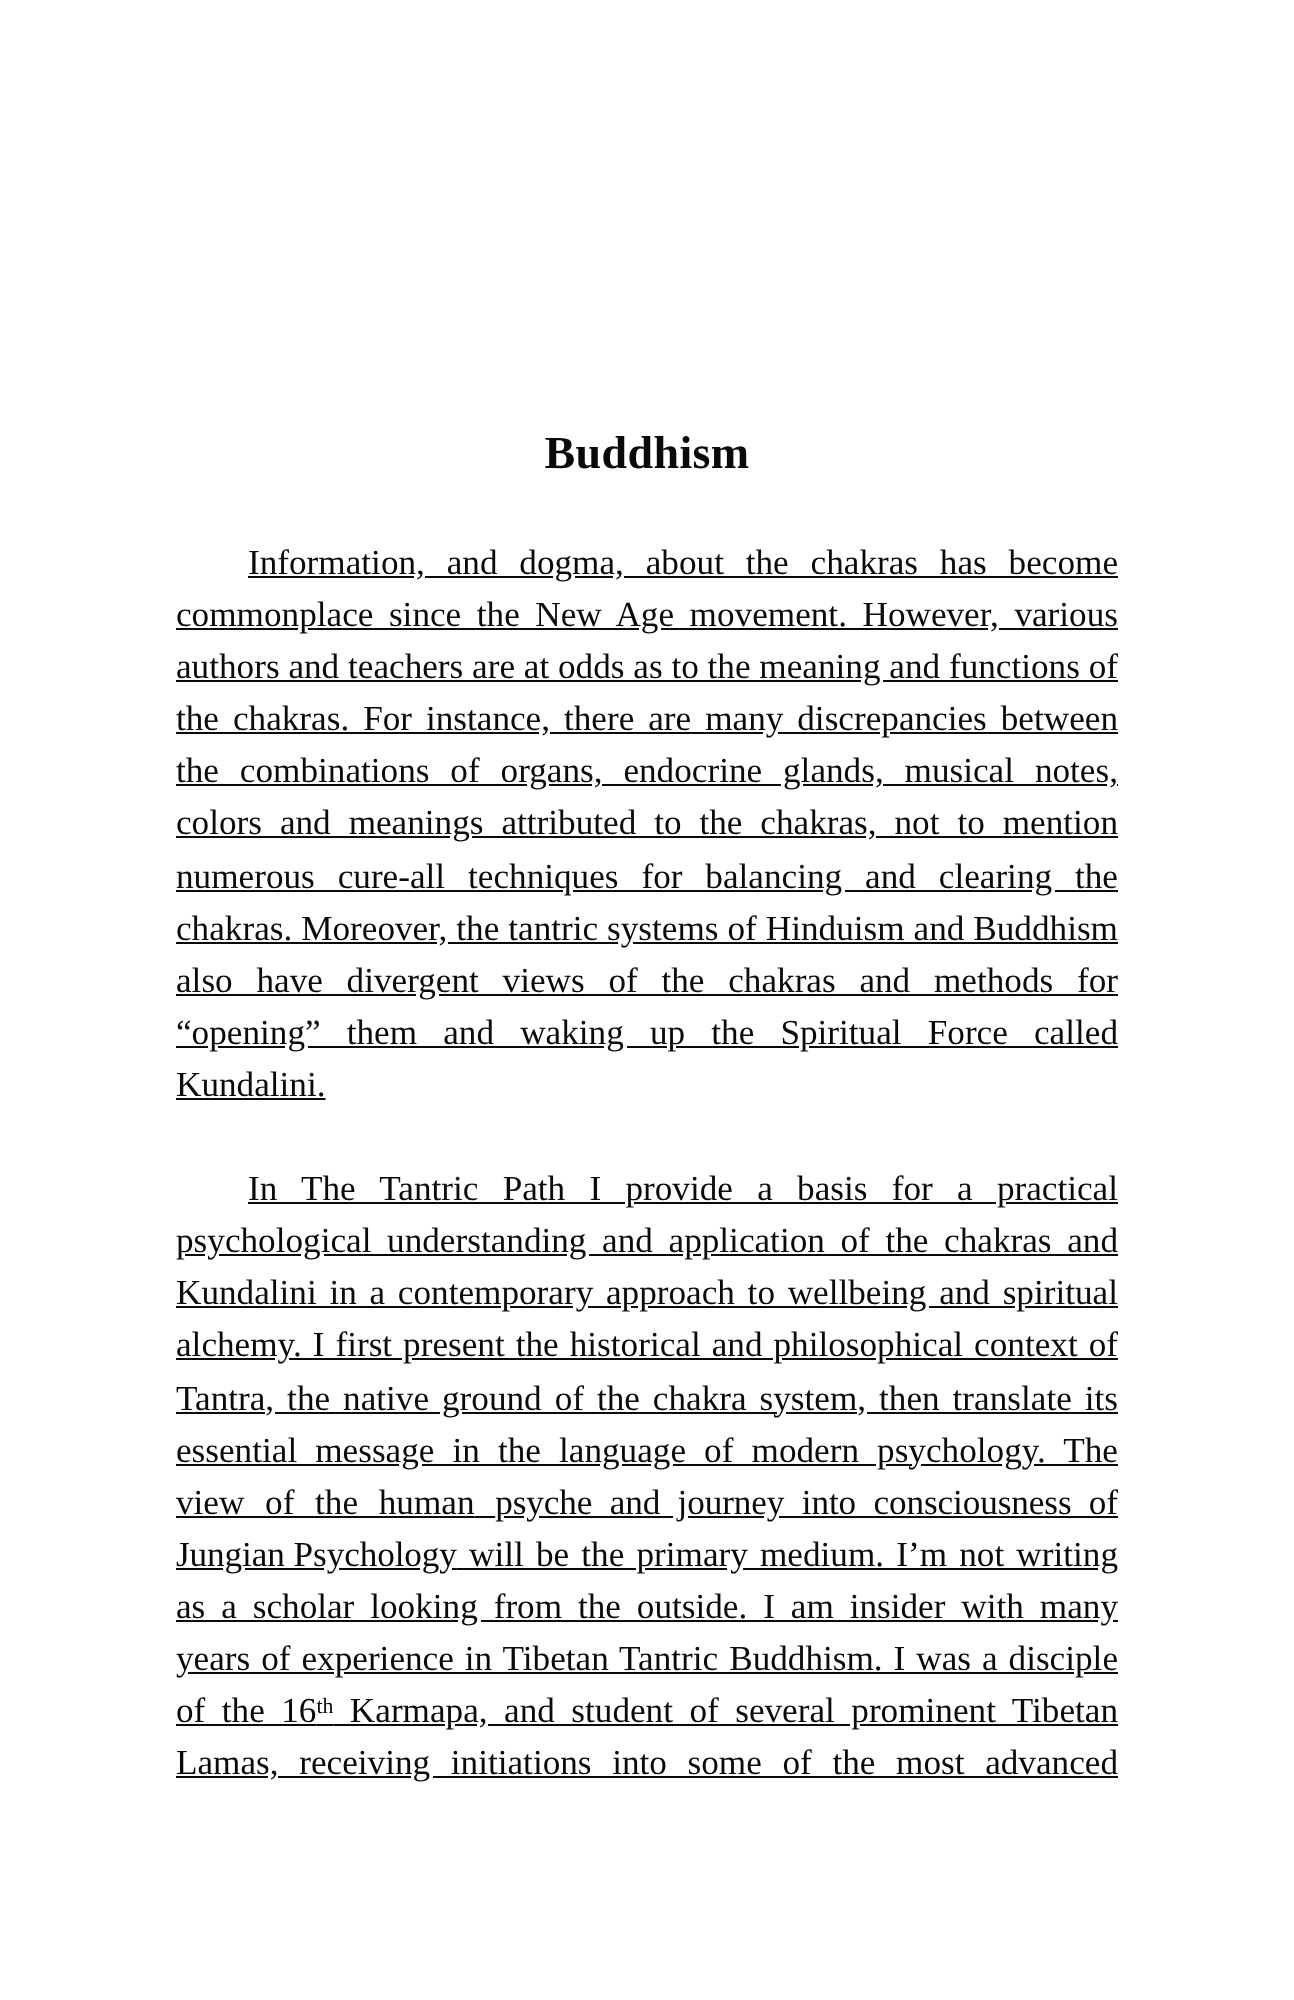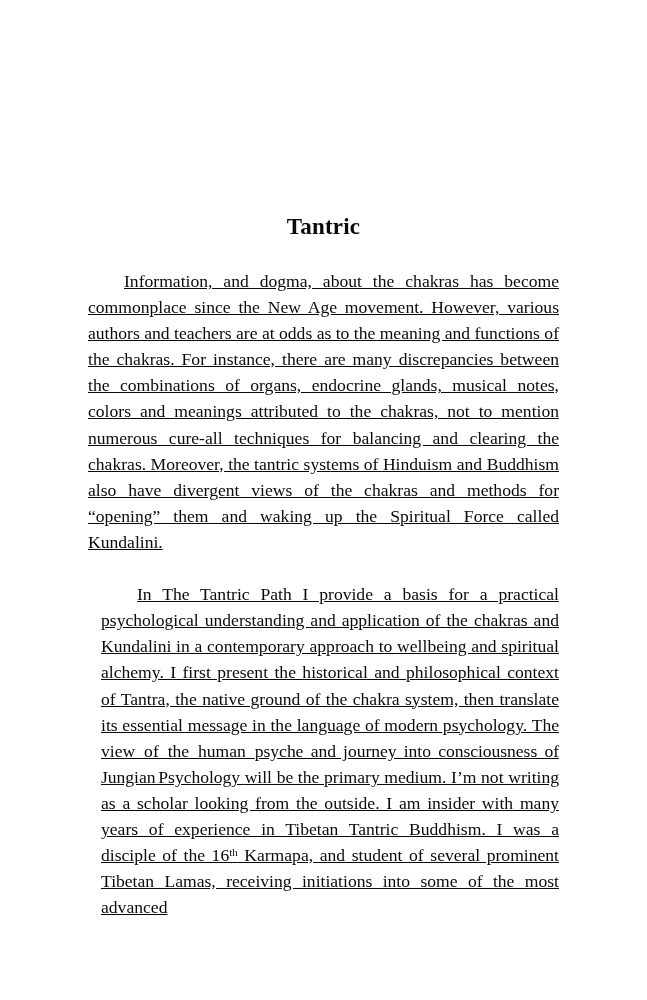--- a/index.html
+++ b/index.html
@@ -45,21 +45,20 @@
     text-align: justify;
     text-justify: inter-word;
     margin: 0;
     text-indent: 36px;
     hyphens: none;
     text-decoration: underline;
     -webkit-hyphens: none;
   }
   .body-par + .body-par {
     margin-top: 0;
-    margin-left: 13px;
   }
 
   
   .body-par:after {
     content: "";
     display: inline-block;
     width: 100%;
   }
 
   
@@ -74,21 +73,21 @@
     line-height: 0;
   }
 </style>
 </head>
 <body>
 
 <div class="page" style="background: rgb(255, 255, 255); color: rgb(10, 10, 10);">
 
   <div class="text-block">
 
-    <h1 class="chapter-title">Tantric</h1>
+    <h1 class="chapter-title">Buddhism</h1>
 
     <p class="body-par">Information, and dogma, about the chakras has become commonplace since the New Age movement. However, various authors and teachers are at odds as to the meaning and functions of the chakras. For instance, there are many discrepancies between the combinations of organs, endocrine glands, musical notes, colors and meanings attributed to the chakras, not to mention numerous cure-all techniques for balancing and clearing the chakras. Moreover, the tantric systems of Hinduism and Buddhism also have divergent views of the chakras and methods for “opening” them and waking up the Spiritual Force called Kundalini.</p>
 
     <p class="body-par"><span>In The Tantric Path I provide a basis for a practical psychological understanding and application of the chakras and Kundalini in a contemporary approach to wellbeing and spiritual alchemy. I first present the historical and philosophical context of Tantra, the native ground of the chakra system, then translate its essential message in the language of modern psychology. The view of the human</span> <span class="tight">psyche and journey into consciousness of Jungian Psychology</span> <span>will be the primary medium. I’m not writing as a scholar looking from the outside. I am insider with many years of experience in Tibetan Tantric Buddhism. I was a disciple of the 16</span><sup class="ordinal">th</sup><span> Karmapa, and student of several prominent Tibetan Lamas, receiving initiations into some of the most advanced</span></p>
 
   </div>
 
 </div>
 
 </body></html>

